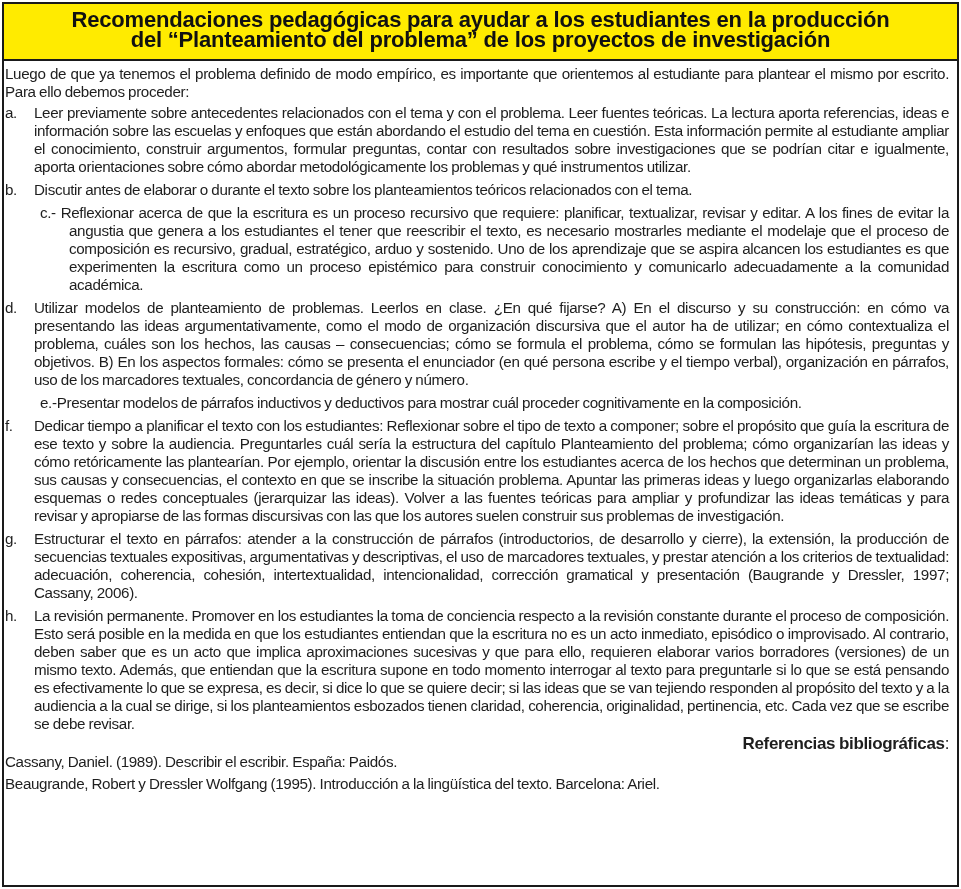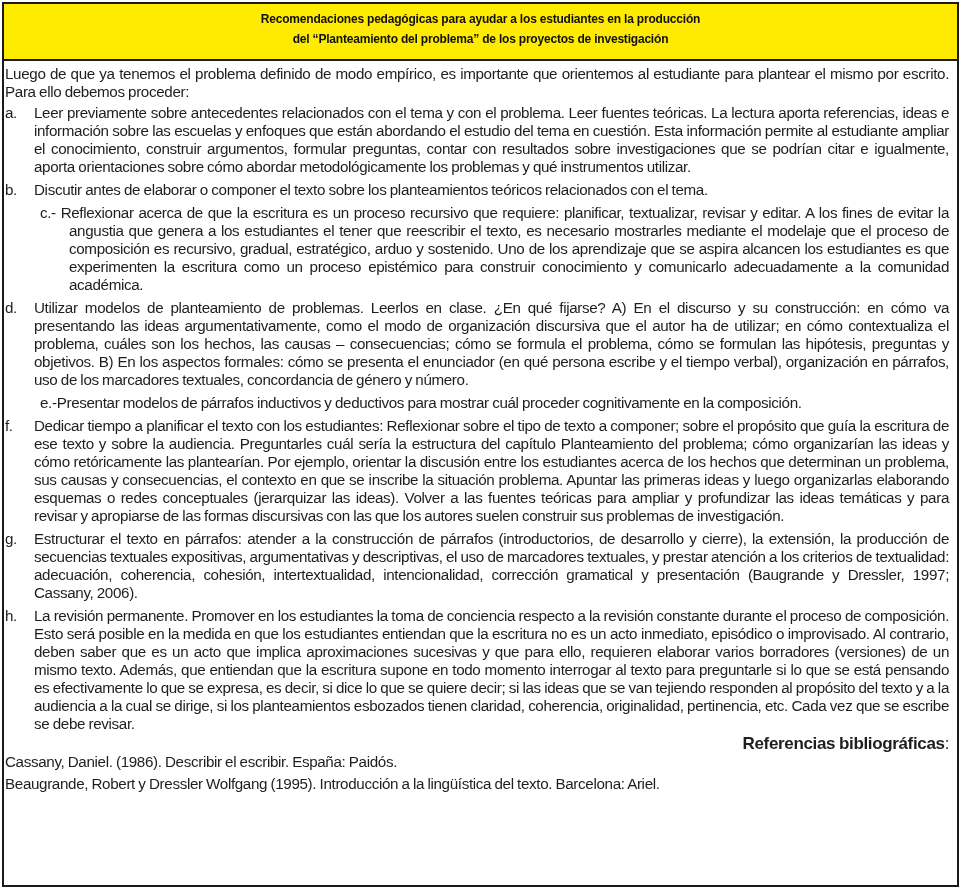--- a/index.html
+++ b/index.html
@@ -10,21 +10,21 @@
     border: 2px solid #1a1a1a;
     background: #ffffff;
   }
   .header {
     height: 51px;
     background: #ffeb00;
     border-bottom: 2px solid #1a1a1a;
     text-align: center;
     font-family: "Liberation Sans", sans-serif;
     font-weight: bold;
-    font-size: 12px;
+    font-size: 22px;
     line-height: 19.5px;
     color: #111;
     padding-top: 6px;
     box-sizing: border-box;
     height: 57px;
   }
   .header .t { display: block; letter-spacing: -0.2px; }
   .content {
     font-family: "Liberation Sans", sans-serif;
     font-size: 15.2px;
@@ -66,21 +66,21 @@
   <div class="content">
     <p class="p intro">Luego de que ya tenemos el problema definido de modo empírico, es importante que orientemos al estudiante para plantear el mismo por escrito. Para ello debemos proceder:</p>
 
     <div class="item">
       <span class="lbl">a.</span>
       <span>Leer previamente sobre antecedentes relacionados con el tema y con el problema. Leer fuentes teóricas. La lectura aporta referencias, ideas e información sobre las escuelas y enfoques que están abordando el estudio del tema en cuestión. Esta información permite al estudiante ampliar el conocimiento, construir argumentos, formular preguntas, contar con resultados sobre investigaciones que se podrían citar e igualmente, aporta orientaciones sobre cómo abordar metodológicamente los problemas y qué instrumentos utilizar.</span>
     </div>
 
     <div class="item">
       <span class="lbl">b.</span>
-      <span>Discutir antes de elaborar o componer el texto sobre los planteamientos teóricos relacionados con el tema.</span>
+      <span>Discutir antes de elaborar o durante el texto sobre los planteamientos teóricos relacionados con el tema.</span>
     </div>
 
     <div class="item dash-inline">
       <span class="lbl">c.-</span>
       <span>Reflexionar acerca de que la escritura es un proceso recursivo que requiere: planificar, textualizar, revisar y editar. A los fines de evitar la angustia que genera a los estudiantes el tener que reescribir el texto, es necesario mostrarles mediante el modelaje que el proceso de composición es recursivo, gradual, estratégico, arduo y sostenido. Uno de los aprendizaje que se aspira alcancen los estudiantes es que experimenten la escritura como un proceso epistémico para construir conocimiento y comunicarlo adecuadamente a la comunidad académica.</span>
     </div>
 
     <div class="item">
       <span class="lbl">d.</span>
       <span>Utilizar modelos de planteamiento de problemas. Leerlos en clase. ¿En qué fijarse? A) En el discurso y su construcción: en cómo va presentando las ideas argumentativamente, como el modo de organización discursiva que el autor ha de utilizar; en cómo contextualiza el problema, cuáles son los hechos, las causas – consecuencias; cómo se formula el problema, cómo se formulan las hipótesis, preguntas y objetivos. B) En los aspectos formales: cómo se presenta el enunciador (en qué persona escribe y el tiempo verbal), organización en párrafos, uso de los marcadores textuales, concordancia de género y número.</span>
@@ -101,16 +101,16 @@
     </div>
 
     <div class="item" style="margin-bottom:1px;">
       <span class="lbl">h.</span>
       <span>La revisión permanente. Promover en los estudiantes la toma de conciencia respecto a la revisión constante durante el proceso de composición. Esto será posible en la medida en que los estudiantes entiendan que la escritura no es un acto inmediato, episódico o improvisado. Al contrario, deben saber que es un acto que implica aproximaciones sucesivas y que para ello, requieren elaborar varios borradores (versiones) de un mismo texto. Además, que entiendan que la escritura supone en todo momento interrogar al texto para preguntarle si lo que se está pensando es efectivamente lo que se expresa, es decir, si dice lo que se quiere decir; si las ideas que se van tejiendo responden al propósito del texto y a la audiencia a la cual se dirige, si los planteamientos esbozados tienen claridad, coherencia, originalidad, pertinencia, etc. Cada vez que se escribe se debe revisar.</span>
     </div>
 
     <div class="refs-title">
       <span>Referencias bibliográficas</span><span style="font-weight:normal;">:</span>
     </div>
-    <p class="p ref">Cassany, Daniel. (1986). Describir el escribir. España: Paidós.</p>
+    <p class="p ref">Cassany, Daniel. (1989). Describir el escribir. España: Paidós.</p>
     <p class="p ref">Beaugrande, Robert y Dressler Wolfgang (1995). Introducción a la lingüística del texto. Barcelona: Ariel.</p>
   </div>
 </div>
 
 </body></html>

